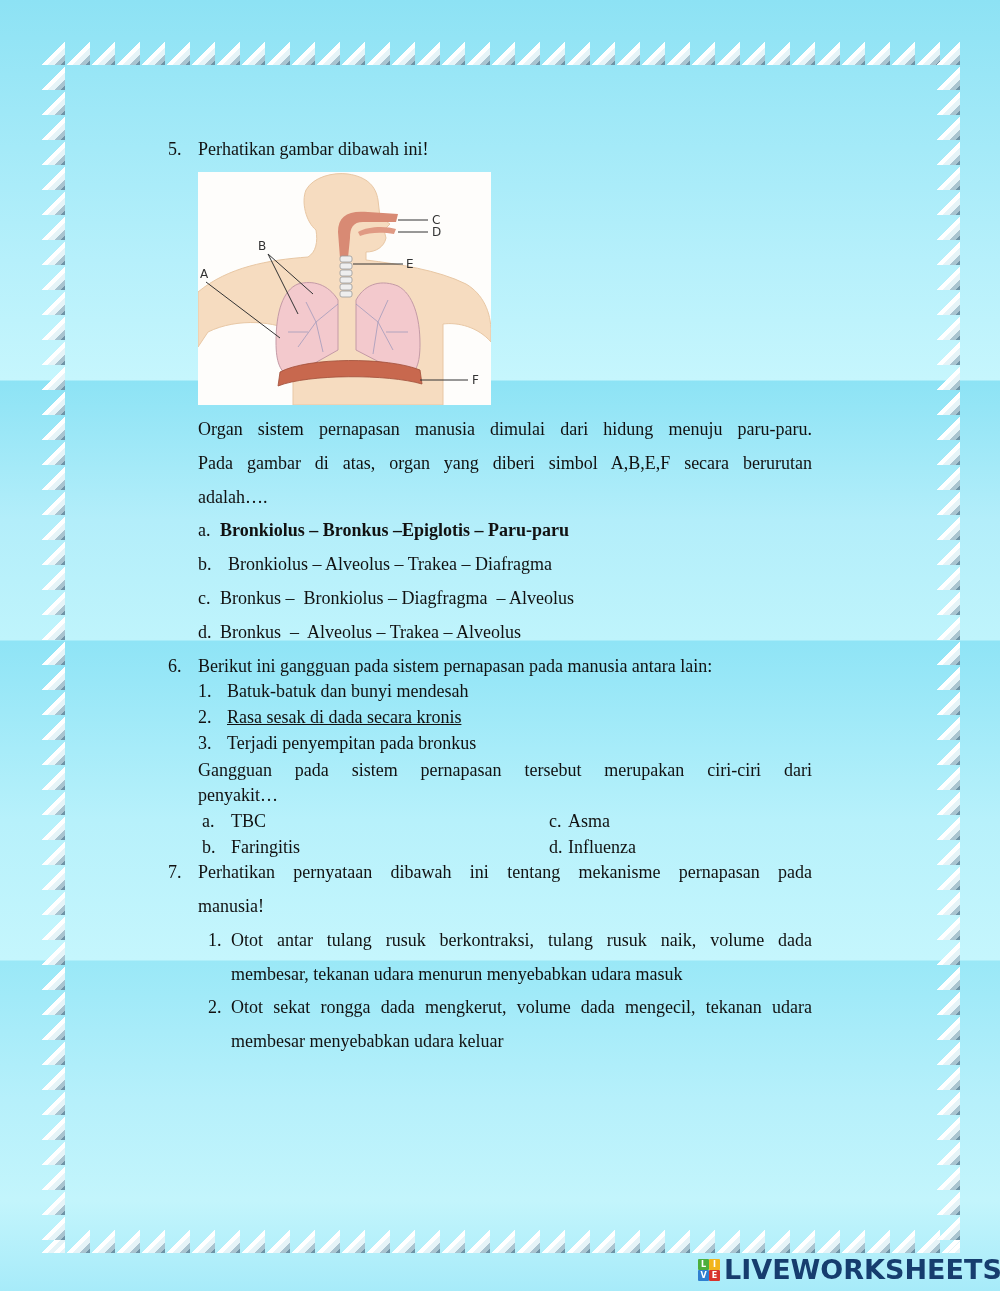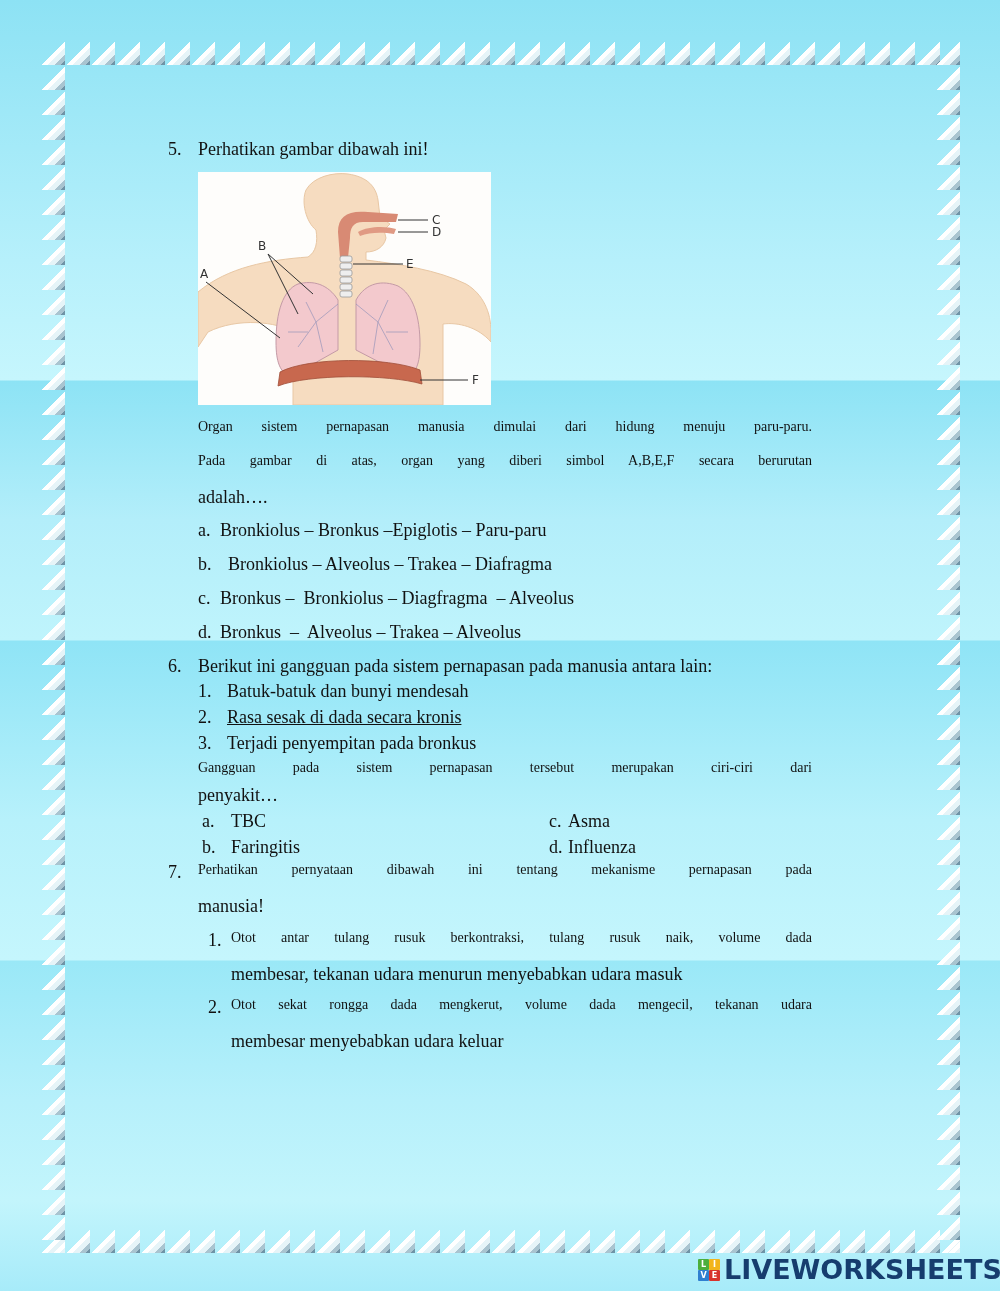--- a/index.html
+++ b/index.html
@@ -25,21 +25,21 @@
   }
   .border-row { height: 25px; left: 40px; width: 920px; }
   .border-col { width: 25px; top: 40px; height: 1213px; }
   .border-top { top: 40px; }
   .border-bottom { top: 1228px; }
   .border-left { left: 40px; }
   .border-right { left: 935px; }
 
   .content { position: absolute; left: 0; top: 0; width: 1000px; }
   .line { position: absolute; white-space: nowrap; font-size: 18px; }
-  .just { position: absolute; text-align: justify; text-align-last: justify; white-space: nowrap; font-size: 14px; }
+  .just { position: absolute; text-align: justify; text-align-last: justify; white-space: nowrap; font-size: 18px; }
 
   .figure {
     position: absolute; left: 198px; top: 172px; width: 293px; height: 233px;
     background: #fefdfb;
   }
   .figure svg { display: block; }
 
   .brand {
     position: absolute; left: 698px; top: 1255px; height: 30px;
     display: flex; align-items: center; gap: 4px;
@@ -114,21 +114,21 @@
       </svg>
     </div>
 
     <div class="just" style="left:198px; top:419px; width:614px;">Organ sistem pernapasan manusia dimulai dari hidung menuju paru-paru.</div>
     <div class="just" style="left:198px; top:453px; width:614px;">Pada gambar di atas, organ yang diberi simbol A,B,E,F secara berurutan</div>
     <div class="line" style="left:198px; top:487px;">adalah….</div>
 
     <div>
       <div>
         <span class="line" style="left:198px; top:520px;">a.</span>
-        <span class="line" style="left:220px; top:520px; white-space:pre;">Bronkiolus – Bronkus –Epiglotis – Paru-paru</span>
+        <span class="line" style="left:220px; top:520px; white-space:pre;font-weight:bold;">Bronkiolus – Bronkus –Epiglotis – Paru-paru</span>
       </div>
       <div>
         <span class="line" style="left:198px; top:554px;">b.</span>
         <span class="line" style="left:220px; top:554px; white-space:pre;margin-left:8px;">Bronkiolus – Alveolus – Trakea – Diafragma</span>
       </div>
       <div>
         <span class="line" style="left:198px; top:588px;">c.</span>
         <span class="line" style="left:220px; top:588px; white-space:pre;">Bronkus –  Bronkiolus – Diagfragma  – Alveolus</span>
       </div>
       <div>

